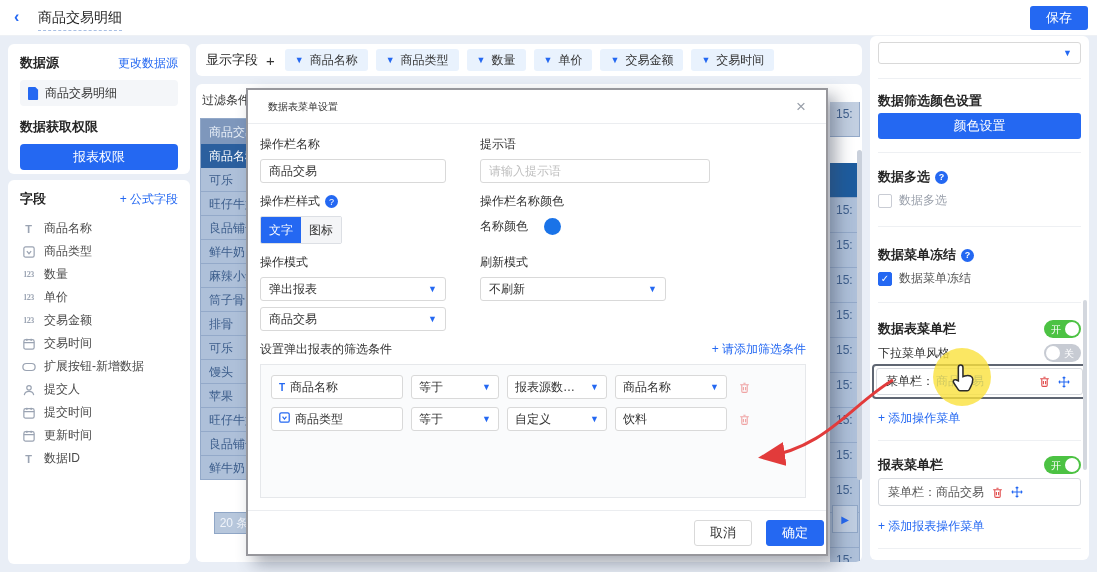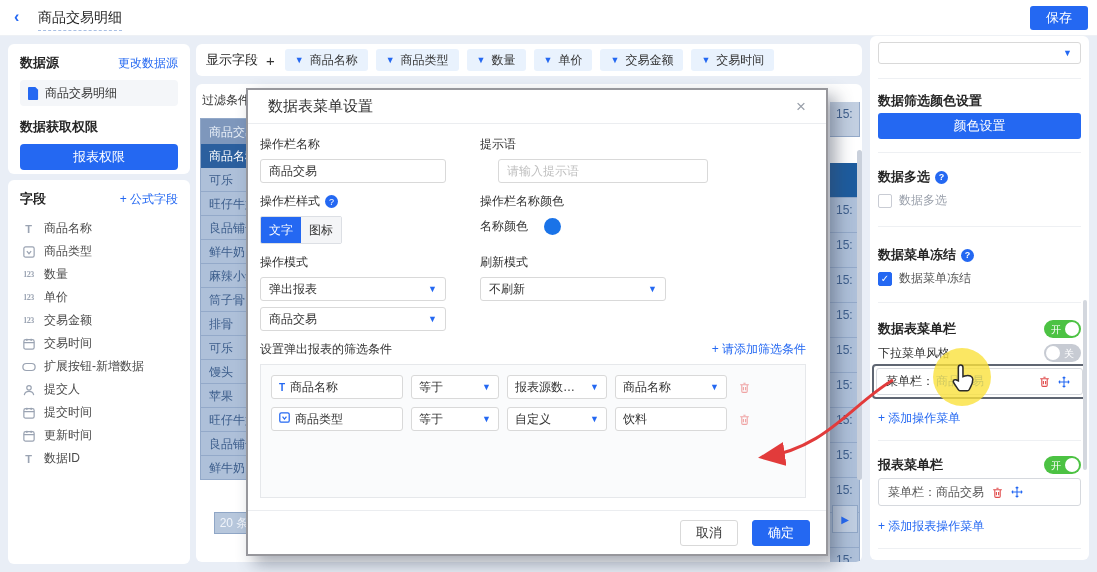--- a/index.html
+++ b/index.html
@@ -50,46 +50,46 @@
   .ttable { position:absolute; left:634px; top:18px; width:30px; }
   .tcell { height:35px; line-height:24px; background:#AEC0D9; color:#3D5E8C; padding-left:6px; border-bottom:1px solid #93A9C9; border-right:1px solid #93A9C9; overflow:hidden; }
   .tcell.faint { background:#C2CFE1; margin-bottom:26px; }
   .tcell.darkhead { background:#1D5C9E; }
   .nextbox { position:absolute; left:636px; top:421px; width:26px; height:28px; border:1px solid #8FA6C6; background:#BFCDE0; color:#2468F2; display:flex; align-items:center; justify-content:center; font-size:10px; cursor:pointer; }
   .tscroll { position:absolute; left:661px; top:66px; width:5px; height:330px; background:#C9D0DB; border-radius:3px; }
 
   
   .modal { position:absolute; left:246px; top:88px; width:582px; height:468px; background:#fff; border:2px solid #97979c; box-shadow:8px 8px 16px rgba(55,65,85,.45); z-index:10; }
   .mhead { height:34px; display:flex; align-items:center; justify-content:space-between; padding:0 20px; border-bottom:1px solid #ebedf0; }
-  .mtitle { font-size:15px; color:#333; }
+  .mtitle { font-size:10px; color:#333; }
   .mclose { font-size:17px; color:#9aa0aa; cursor:pointer; }
   .mbody { padding:12px 20px 0 12px; }
   .mrow { display:flex; }
   .mcol1 { width:220px; }
   .mcol2 { flex:1; }
   .mlabel { color:#333; margin-bottom:6px; display:flex; align-items:center; gap:5px; }
   .minput { width:186px; height:24px; border:1px solid #d9d9d9; border-radius:3px; padding:0 8px; font-size:12px; color:#333; font-family:inherit; }
   .minput::placeholder { color:#bfbfbf; }
-  .minput.wide { width:210px;margin-left:18px; }
+  .minput.wide { width:230px; }
   .helpicon { width:13px; height:13px; border-radius:50%; background:#2468F2; color:#fff; font-size:9px; display:inline-flex; align-items:center; justify-content:center; cursor:pointer; }
   .seg { display:inline-flex; border:1px solid #dcdfe4; border-radius:2px; overflow:hidden; cursor:pointer;justify-content:center; }
   .segopt { width:40px; height:26px; display:flex; align-items:center; justify-content:center; background:#F4F5F7; color:#333; }
   .segopt.active { background:#2468F2; color:#fff; }
   .colorrow { display:flex; align-items:center; gap:16px; margin-top:8px; }
   .swatch { width:17px; height:17px; border-radius:50%; background:#1A73E8; cursor:pointer; }
   .mselect { width:186px; height:24px; border:1px solid #d9d9d9; border-radius:3px; display:flex; align-items:center; justify-content:space-between; padding:0 8px; cursor:pointer; background:#fff; } .mt6 { margin-top:6px; } .mt10 { margin-top:10px; }
   .fsrow { display:flex; justify-content:space-between; align-items:center; margin-top:10px; }
   .filterbox { margin-top:6px; height:134px; border:1px solid #e6e8eb; background:#FAFBFC; padding:10px; }
   .frow { display:flex; align-items:center; gap:8px; margin-bottom:8px; }
   .fcell { height:24px; background:#fff; border:1px solid #d9d9d9; border-radius:3px; display:flex; align-items:center; padding:0 7px; gap:5px; }
   .fcell.sel { justify-content:space-between; cursor:pointer; }
   .w132{width:132px;} .w88{width:88px;} .w100{width:100px;} .w112{width:112px;}
   .ficonblue { color:#2468F2; font-size:10px; font-weight:bold; }
   .ellip { white-space:nowrap; overflow:hidden; text-overflow:ellipsis; }
-  .mfoot { position:absolute; left:0; right:0; bottom:0; height:44px; border-top:1px solid #ebedf0; display:flex; align-items:center; justify-content:flex-end; gap:14px; padding-right:16px; background:#fff; }
+  .mfoot { position:absolute; left:0; right:0; bottom:0; height:44px; border-top:1px solid #ebedf0; display:flex; align-items:center; justify-content:flex-end; gap:14px; padding-right:2px; background:#fff; }
   .btn { height:26px; padding:0 15px; border-radius:3px; font-size:13px; cursor:pointer; font-family:inherit; }
   .btn.ghost { background:#fff; border:1px solid #d9d9d9; color:#333; }
   .btn.primary { background:#2468F2; border:1px solid #2468F2; color:#fff; }
 
   
   .rpanel { left:870px; top:36px; width:219px; height:524px; z-index:5; }
   .rsel { position:absolute; left:8px; right:8px; top:6px; height:22px; border:1px solid #d9d9d9; border-radius:3px; display:flex; align-items:center; justify-content:flex-end; padding:0 8px; cursor:pointer; background:#fff; }
   .rhead { position:absolute; left:8px; display:flex; align-items:center; gap:5px; }
   .rbtn { position:absolute; left:8px; right:8px; height:26px; background:#2468F2; color:#fff; border:none; border-radius:3px; font-size:13px; cursor:pointer; }
   .cbrow { position:absolute; left:8px; display:flex; align-items:center; gap:7px; cursor:pointer; }

